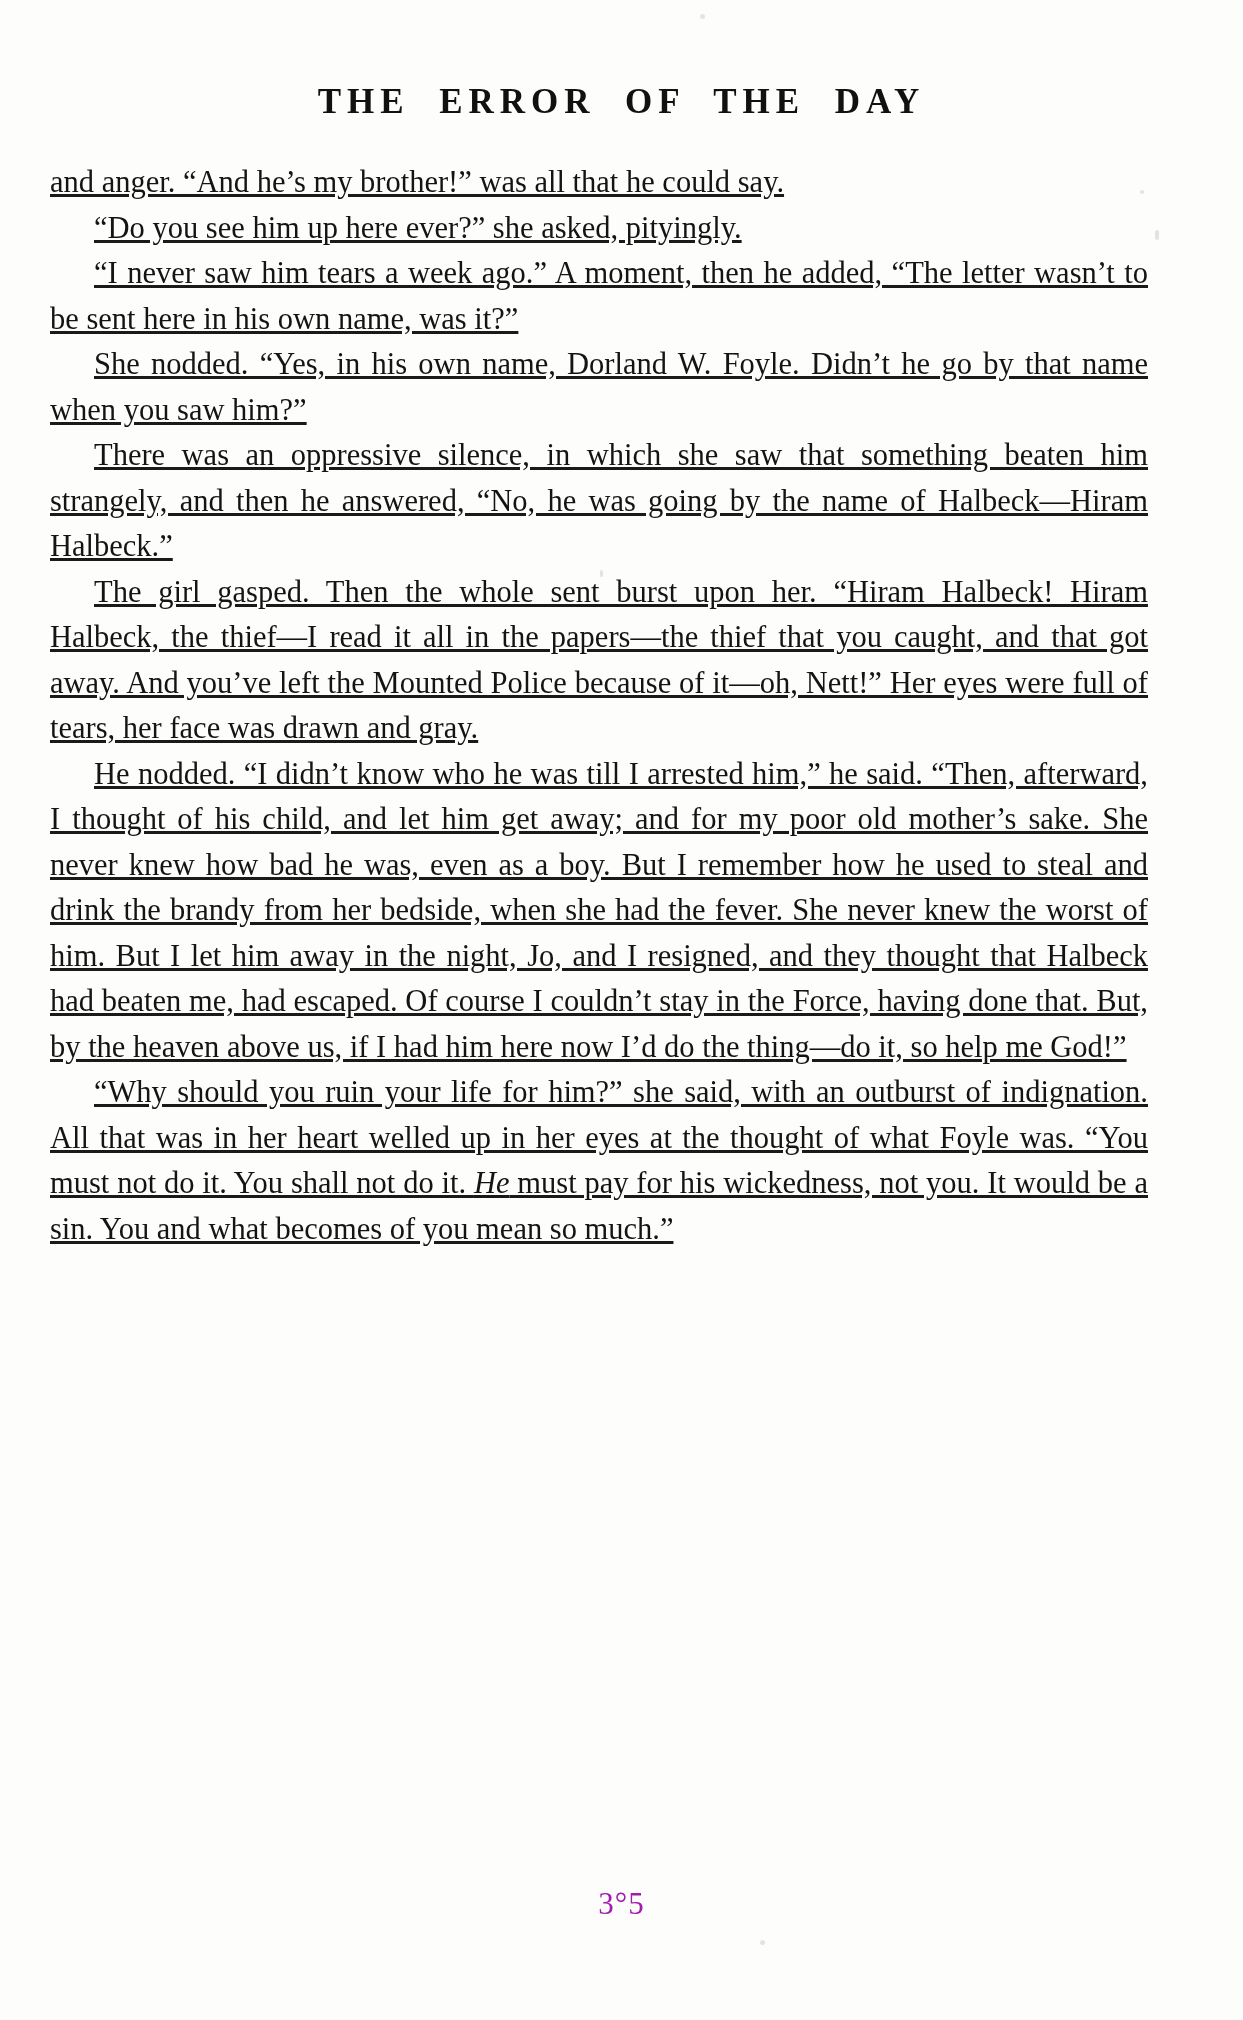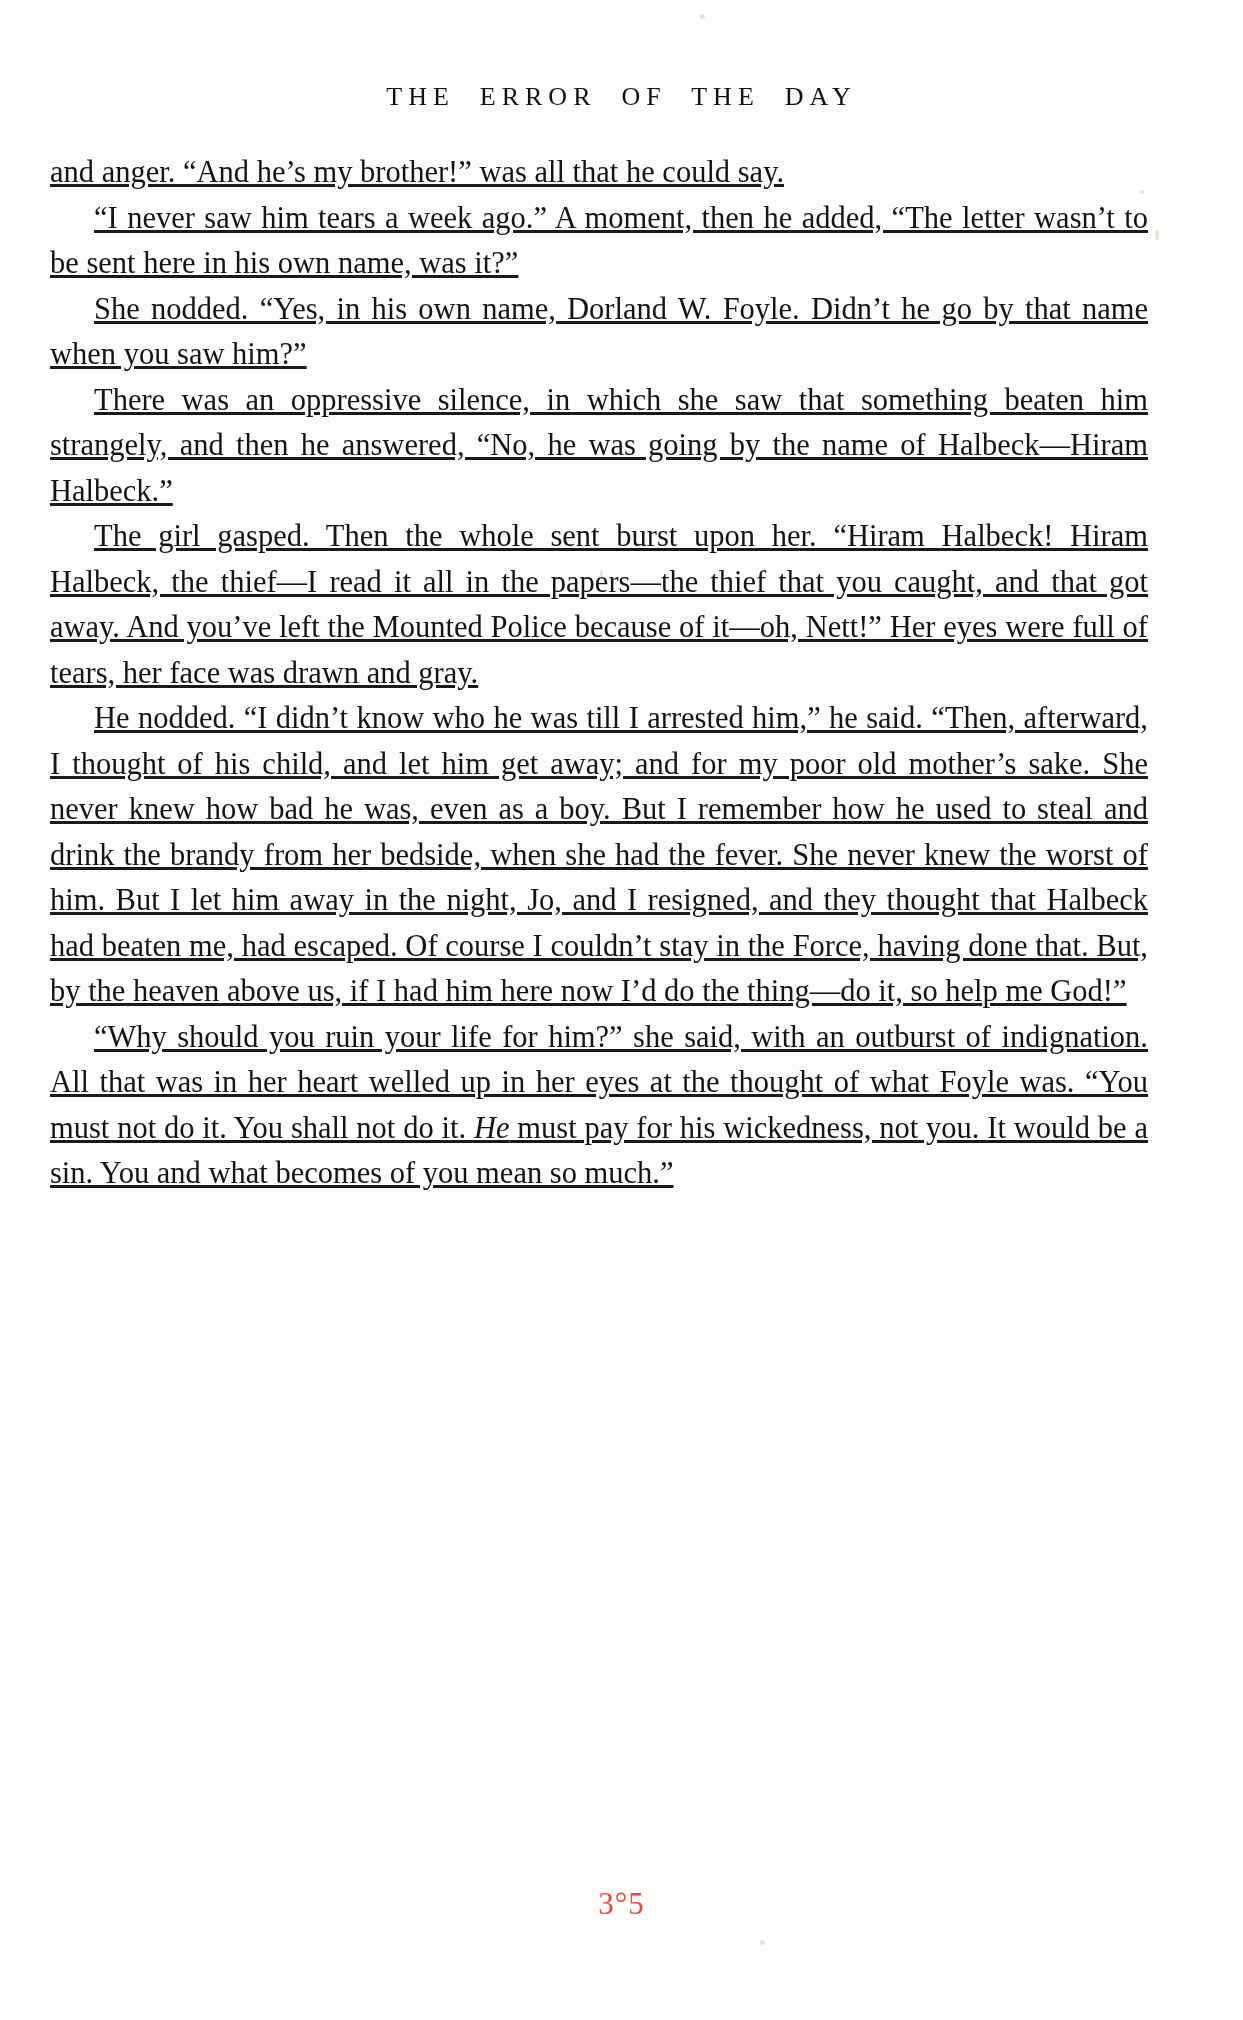--- a/index.html
+++ b/index.html
@@ -25,23 +25,23 @@
   .page-inner {
     position: absolute;
     left: 50px;
     top: 60px;
     width: 1143px;
     height: 1900px;
   }
   .running-head {
     text-align: center;
     font-family: "Liberation Serif", serif;
-    font-size: 26px;
+    font-size: 35px;
     letter-spacing: 6px;
-    font-weight: 400;
+    font-weight: 700;
     color: #111;
     margin-top: 22px;
     margin-bottom: 38px;
     white-space: pre;
   }
   .body-text {
     margin: 0 45px 0 0;
     padding-left: 0;
     text-decoration: underline;
   }
@@ -59,21 +59,21 @@
     text-indent: 0;
   }
   .page-number {
     position: absolute;
     left: 0;
     right: 0;
     bottom: 38px;
     text-align: center;
     font-size: 31px;
     letter-spacing: 1px;
-    color: #ef4444;
+    color: #a21caf;
   }
   em.ital {
     font-style: italic;
   }
   
   .speck {
     position: absolute;
     background: #cfcfc8;
     border-radius: 50%;
     opacity: .55;
@@ -82,20 +82,21 @@
 </head>
 <body>
 
 <div class="page">
   <div class="page-inner">
 
     <div class="running-head">THE  ERROR  OF  THE  DAY</div>
 
     <div class="body-text">
       <p class="para first">and anger.  “And he’s my brother!” was all that he could say.</p>
+      <p class="para">“Do you see him up here ever?” she asked, pityingly.</p>
       <p class="para">“I never saw him tears a week ago.”  A moment, then he added, “The letter wasn’t to be sent here in his own name, was it?”</p>
       <p class="para">She nodded.  “Yes, in his own name, Dorland W. Foyle.  Didn’t he go by that name when you saw him?”</p>
       <p class="para">There was an oppressive silence, in which she saw that something beaten him strangely, and then he answered, “No, he was going by the name of Halbeck—Hiram Halbeck.”</p>
       <p class="para">The girl gasped.  Then the whole sent burst upon her.  “Hiram Halbeck!  Hiram Halbeck, the thief—I read it all in the papers—the thief that you caught, and that got away.  And you’ve left the Mounted Police because of it—oh, Nett!”  Her eyes were full of tears, her face was drawn and gray.</p>
       <p class="para">He nodded.  “I didn’t know who he was till I arrested him,” he said.  “Then, afterward, I thought of his child, and let him get away; and for my poor old mother’s sake.  She never knew how bad he was, even as a boy. But I remember how he used to steal and drink the brandy from her bedside, when she had the fever.  She never knew the worst of him.  But I let him away in the night, Jo, and I resigned, and they thought that Halbeck had beaten me, had escaped.  Of course I couldn’t stay in the Force, having done that.  But, by the heaven above us, if I had him here now I’d do the thing—do it, so help me God!”</p>
       <p class="para" id="final-para">“Why should you ruin your life for him?” she said, with an outburst of indignation.  All that was in her heart welled up in her eyes at the thought of what Foyle was.  “You must not do it.  You shall not do it. <em class="ital">He</em> must pay for his wickedness, not you.  It would be a sin.  You and what becomes of you mean so much.”</p>
     </div>
 
     <div class="page-number">3°5</div>
   </div>

